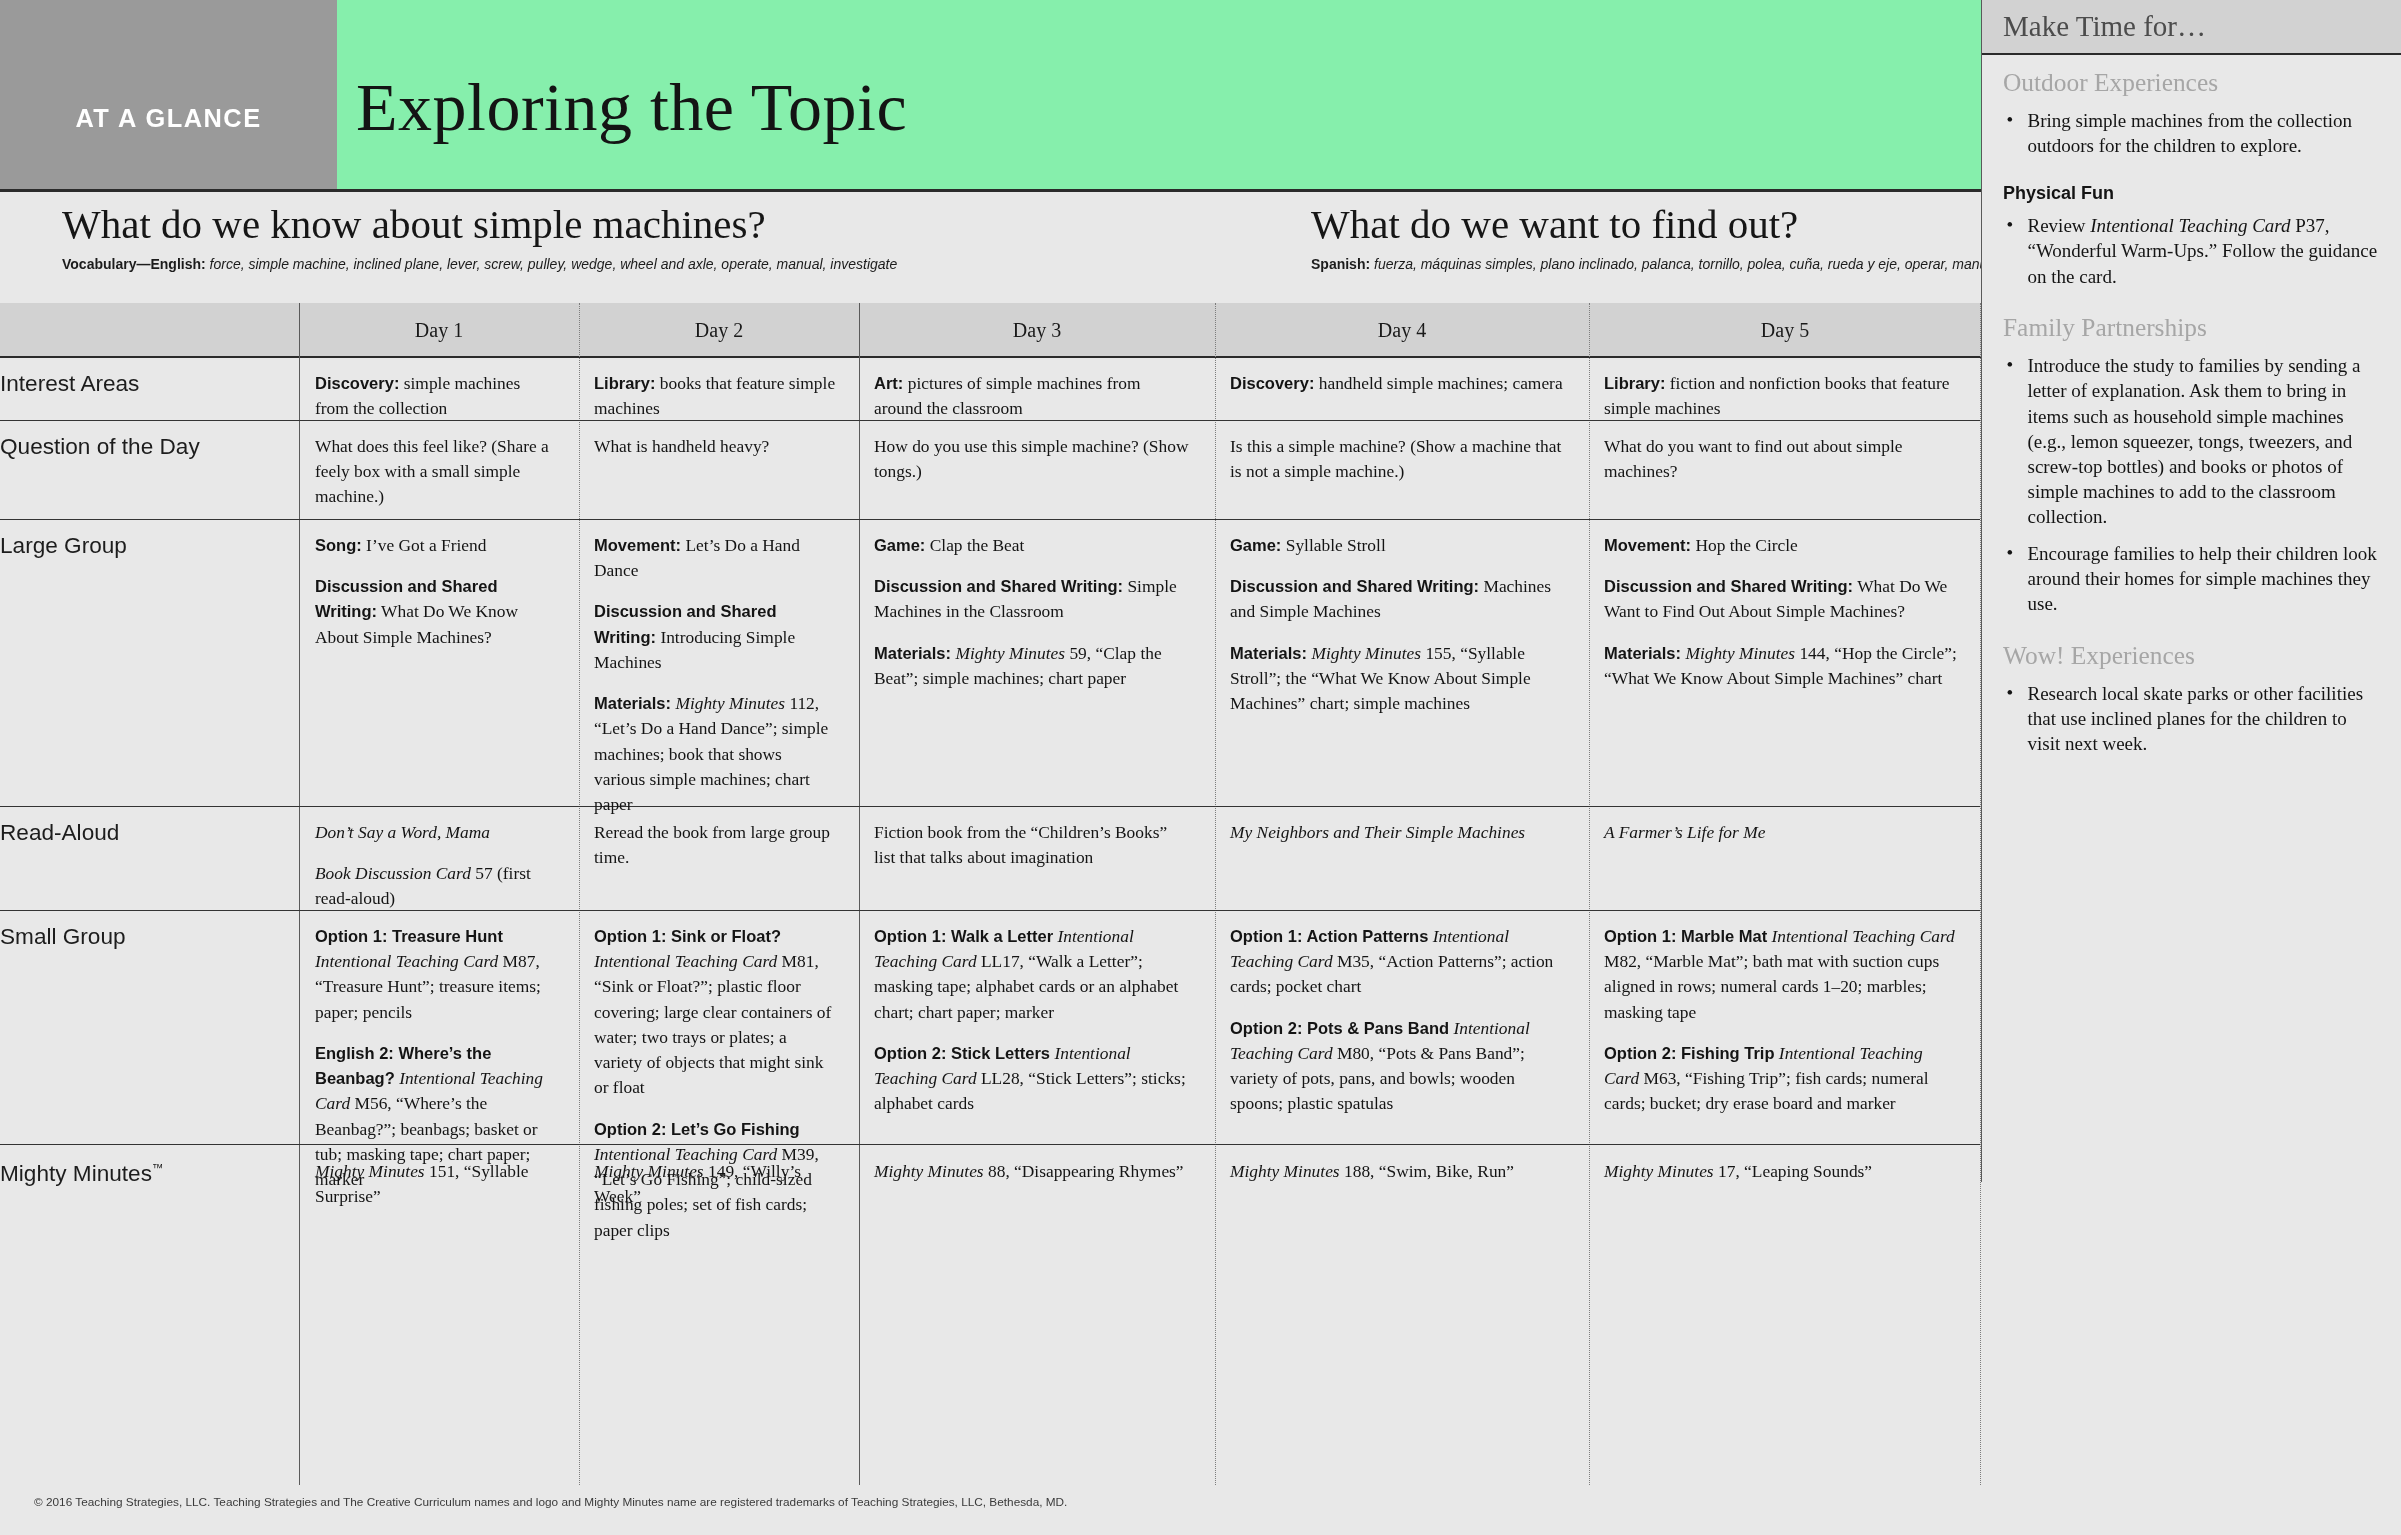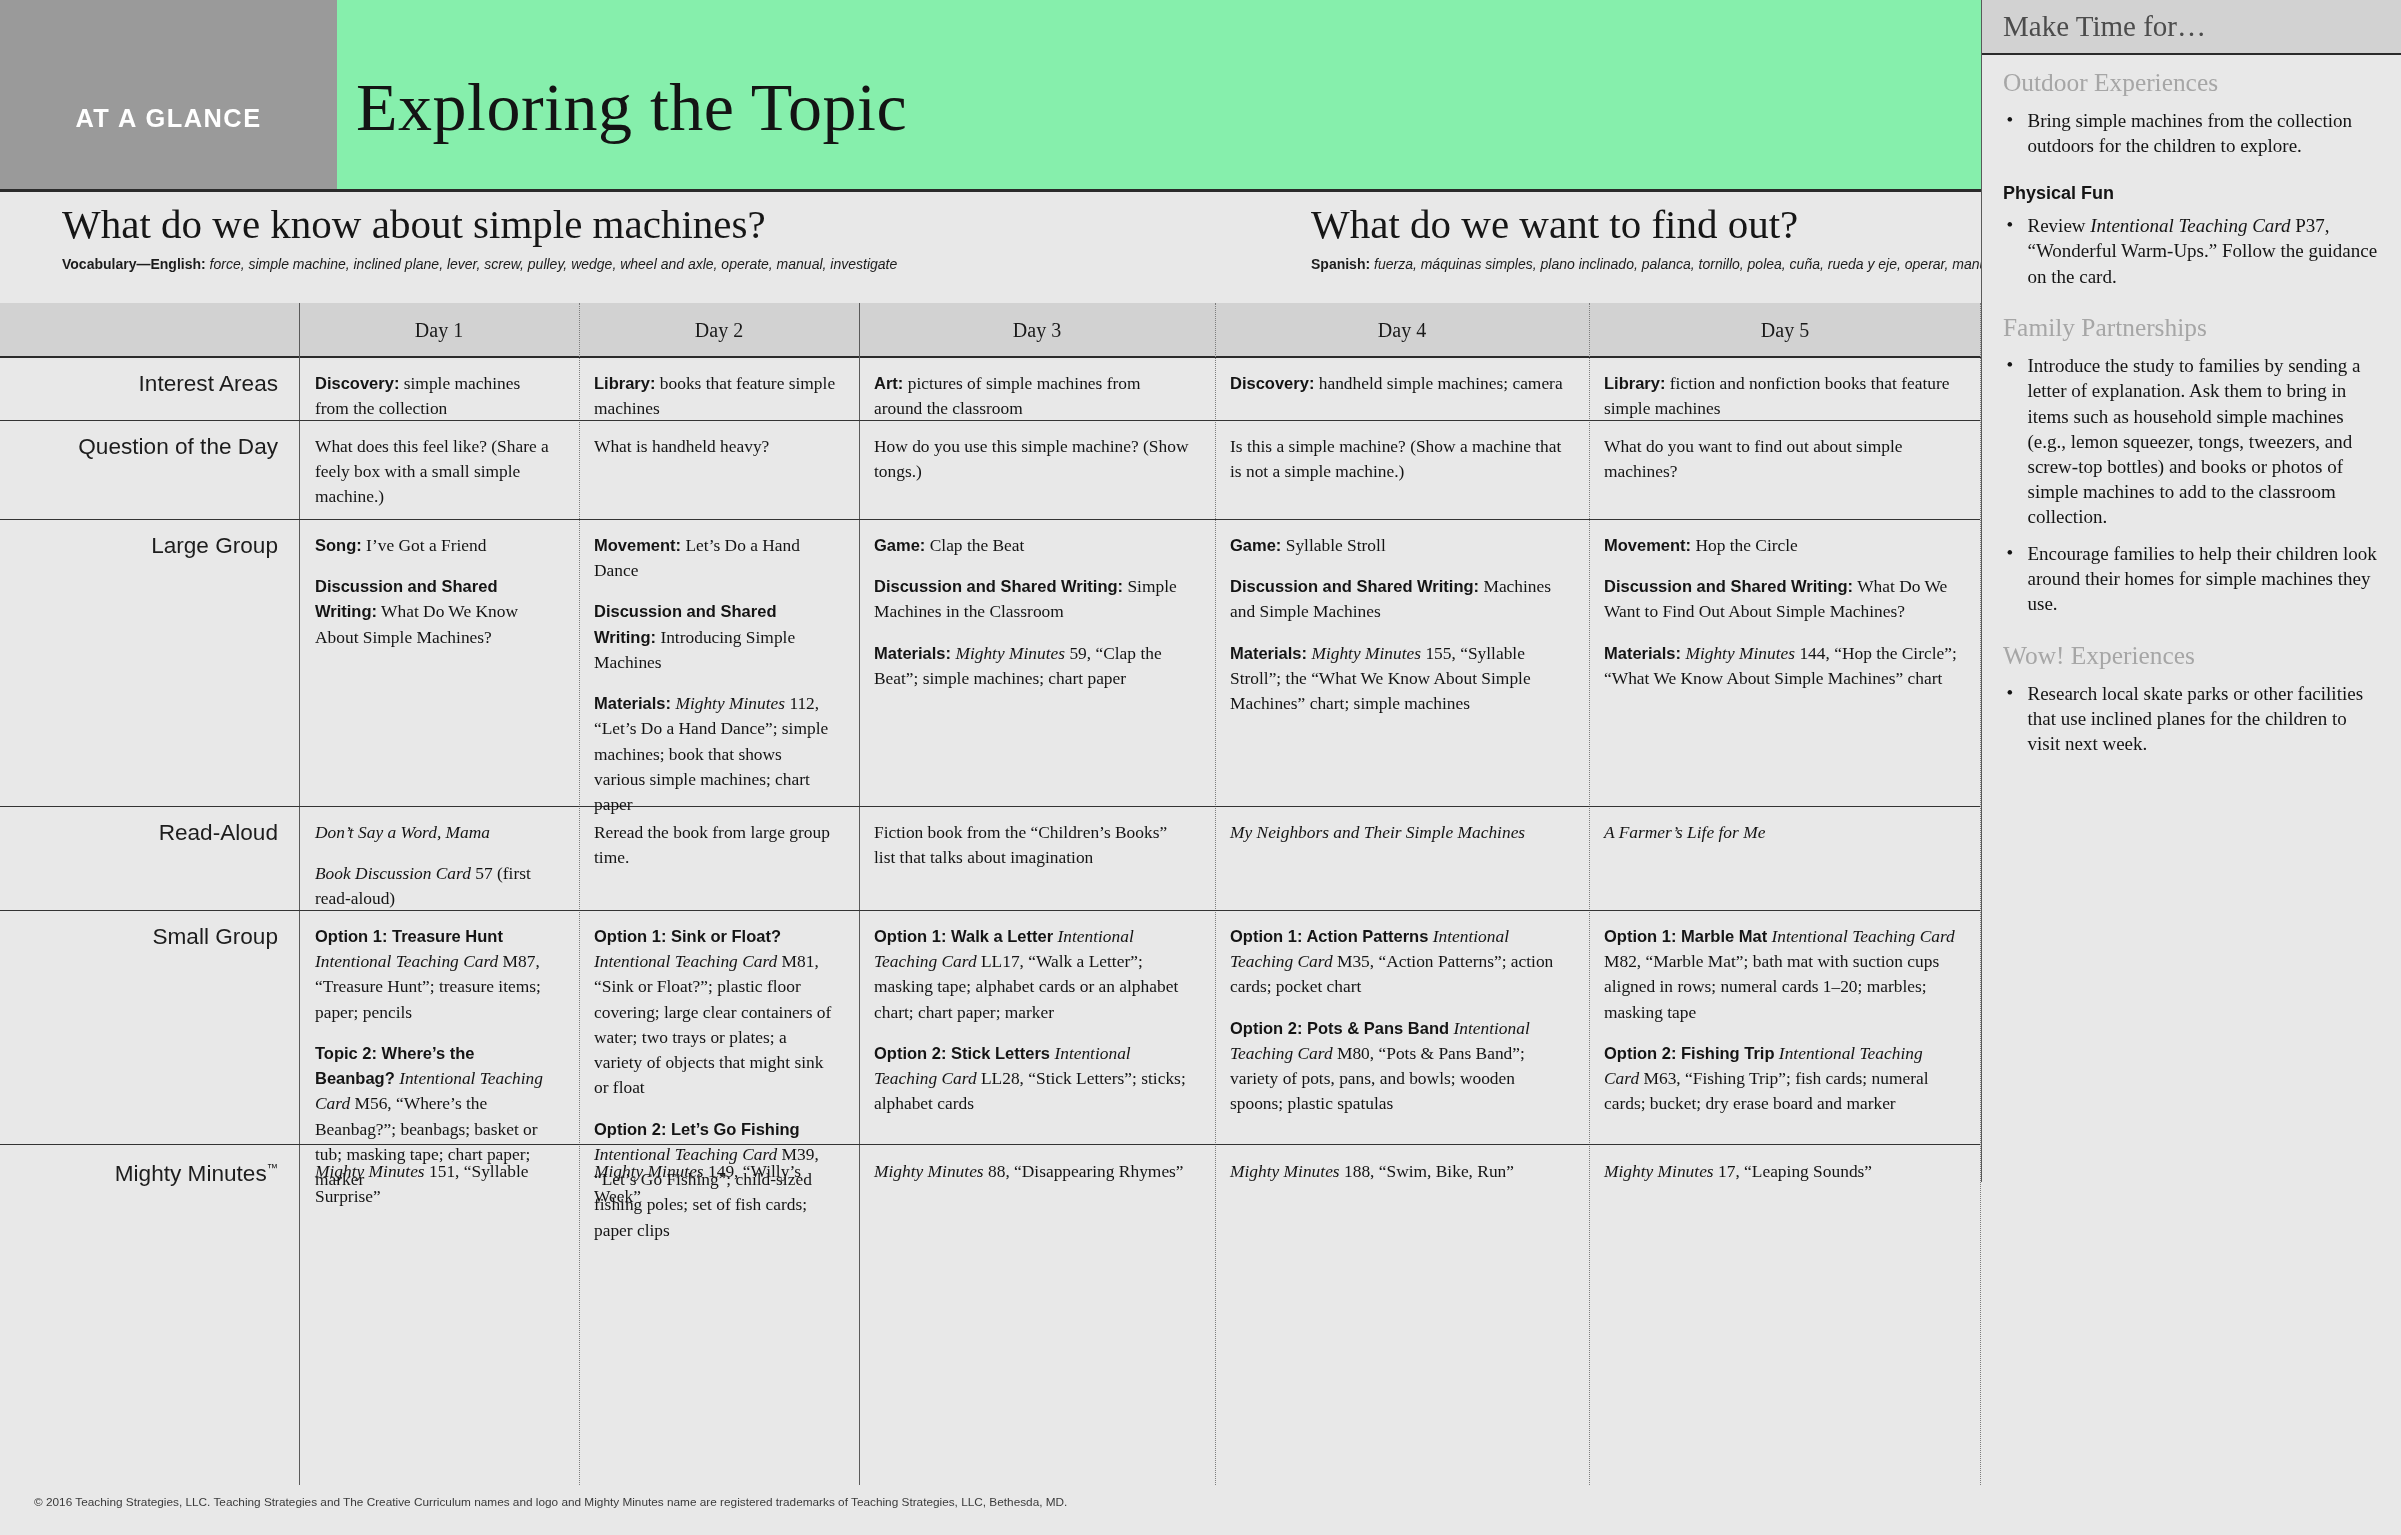--- a/index.html
+++ b/index.html
@@ -77,21 +77,21 @@
   .vline.solid { border-left:0.9px solid #5a5a5a; }
 
   .rowband {
     position:absolute; left:0; width:1980px;
     border-bottom:1.9px solid #333;
   }
   .rowband.nolast { border-bottom:none; }
 
   .rowlabel {
     position:absolute; left:0; width:299px;
-    text-align:right; padding-right:21px;
+    text-align:left; padding-right:21px;
     font-family:"Liberation Sans", sans-serif;
     font-size:22.6px; font-weight:normal; color:#1d1d1d;
   }
   .rowlabel sup { font-size:11.3px; vertical-align:super; }
 
   .cell {
     position:absolute;
     font-family:"Liberation Serif", serif;
     font-size:17.4px; line-height:1.45; color:#141414;
     padding-right:15px;
@@ -271,21 +271,21 @@
         <p><i>My Neighbors and Their Simple Machines</i></p>
       </div>
       <div class="cell" style="left: 1604px; width: 369px; top: 517px;">
         <p><i>A Farmer’s Life for Me</i></p>
       </div>
       <div class="rowband" style="top: 607px; height: 235px;"></div>
       <div class="rowlabel" style="top: 621px;"><span>Small Group</span></div>
       <div class="cell" style="left: 315px; width: 257px; top: 621px;">
         <p><b>Option 1: Treasure Hunt</b> <i>Intentional Teaching Card</i><span> M87, “Treasure Hunt”; treasure items; paper; pencils</span></p>
         <div class="gap"></div>
-        <p><b>Topic 2: Where’s the Beanbag?</b> <i>Intentional Teaching Card</i><span> M56, “Where’s the Beanbag?”; beanbags; basket or tub; masking tape; chart paper; marker</span></p>
+        <p><b>English 2: Where’s the Beanbag?</b> <i>Intentional Teaching Card</i><span> M56, “Where’s the Beanbag?”; beanbags; basket or tub; masking tape; chart paper; marker</span></p>
       </div>
       <div class="cell" style="left: 594px; width: 257px; top: 621px;">
         <p><b>Option 1: Sink or Float?</b> <i>Intentional Teaching Card</i><span> M81, “Sink or Float?”; plastic floor covering; large clear containers of water; two trays or plates; a variety of objects that might sink or float</span></p>
         <div class="gap"></div>
         <p><b>Option 2: Let’s Go Fishing</b> <i>Intentional Teaching Card</i><span> M39, “Let’s Go Fishing”; child-sized fishing poles; set of fish cards; paper clips</span></p>
       </div>
       <div class="cell" style="left: 874px; width: 333px; top: 621px;">
         <p><b>Option 1: Walk a Letter</b> <i>Intentional Teaching Card</i><span> LL17, “Walk a Letter”; masking tape; alphabet cards or an alphabet chart; chart paper; marker</span></p>
         <div class="gap"></div>
         <p><b>Option 2: Stick Letters</b> <i>Intentional Teaching Card</i><span> LL28, “Stick Letters”; sticks; alphabet cards</span></p>

